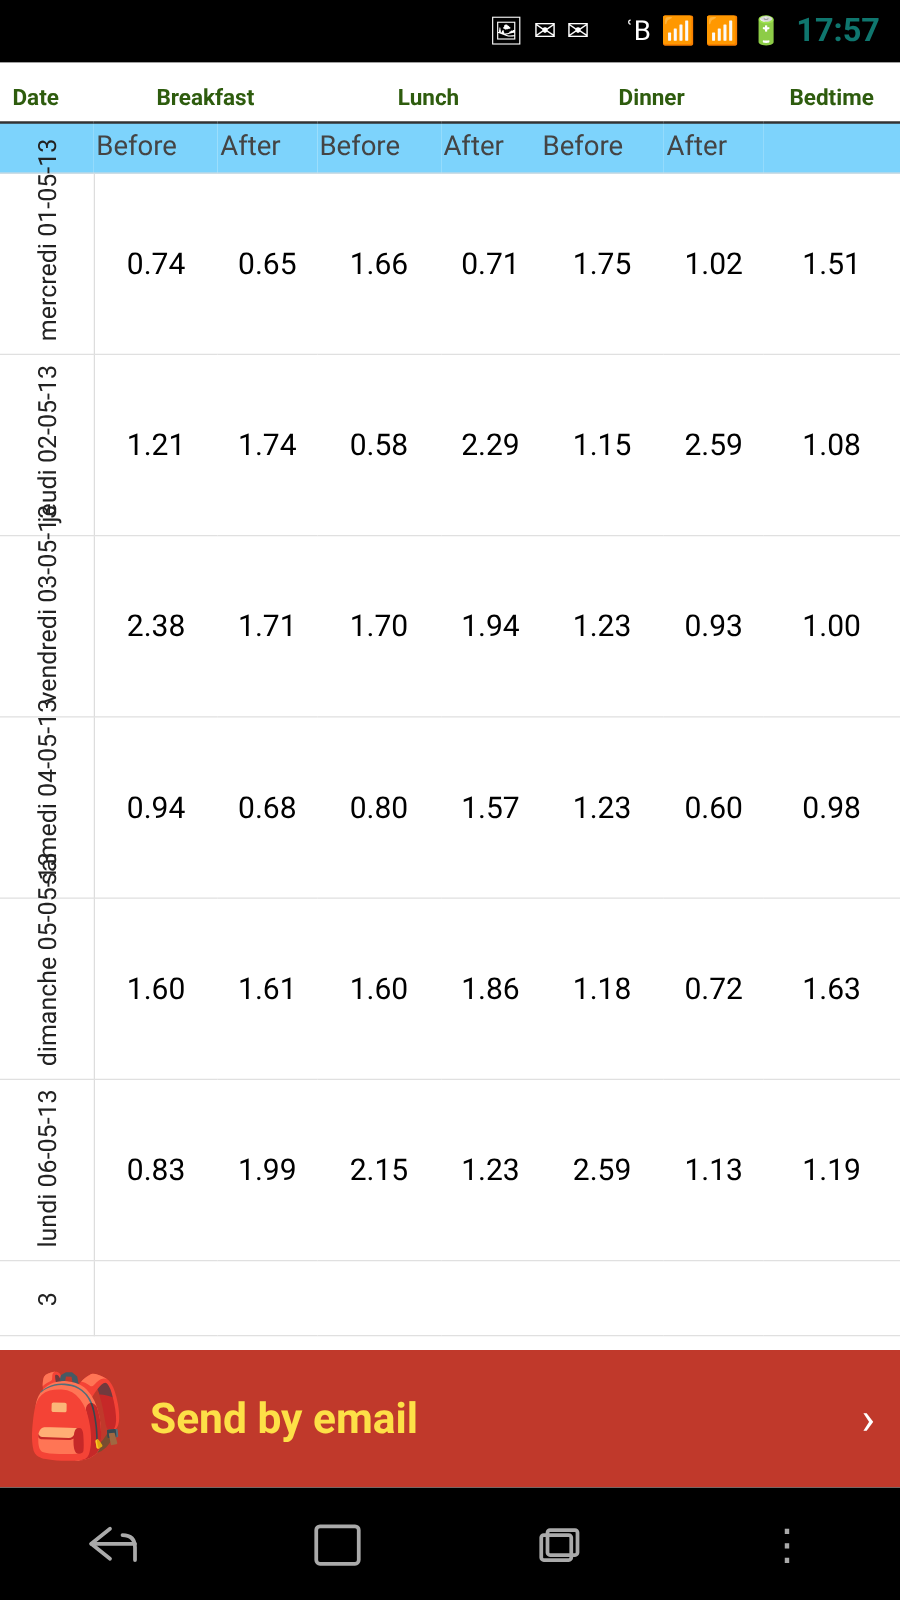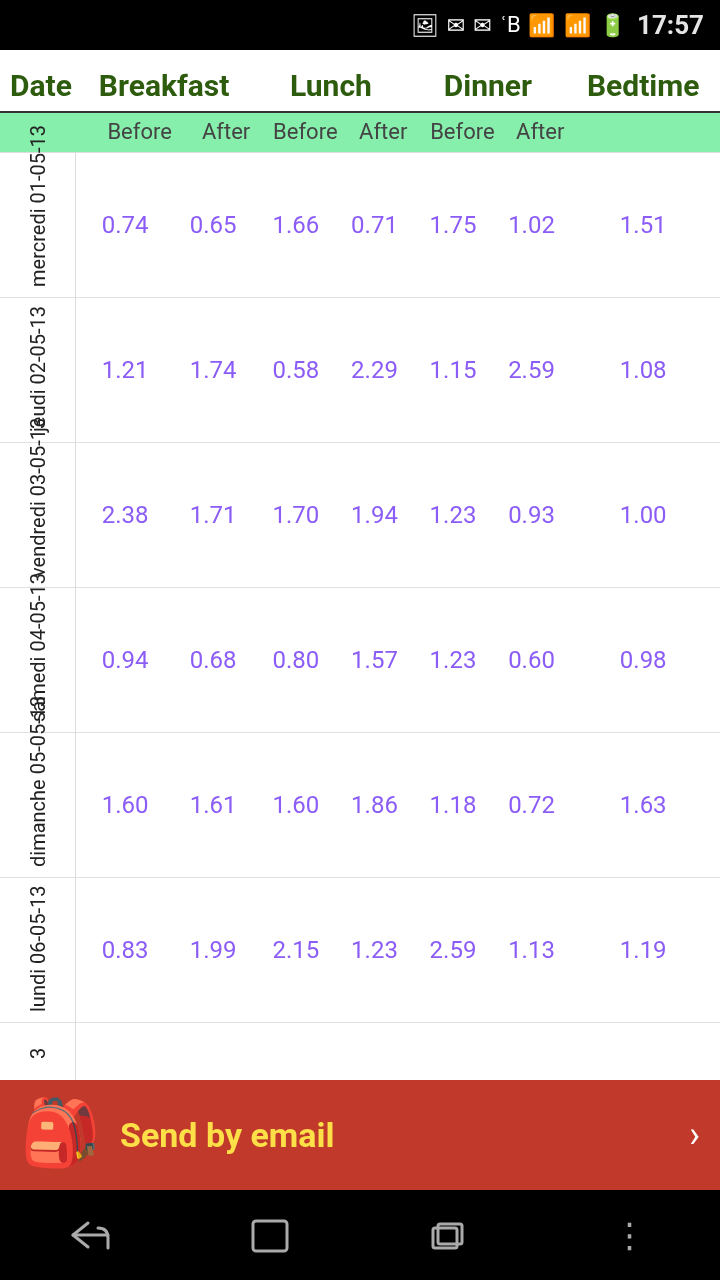--- a/index.html
+++ b/index.html
@@ -26,21 +26,21 @@
       flex-shrink: 0;
     }
     .status-icons {
       display: flex;
       align-items: center;
       gap: 8px;
       color: #fff;
       font-size: 20px;
     }
     .status-time {
-      color: #e5e5e5;
+      color: #0f766e;
       font-size: 26px;
       font-weight: bold;
     }
 
     
     .main {
       flex: 1;
       display: flex;
       flex-direction: column;
       overflow: hidden;
@@ -56,48 +56,48 @@
     table {
       width: 100%;
       border-collapse: collapse;
     }
 
     
     .header-row-1 th {
       background: #fff;
       color: #2e5c0e;
       font-weight: bold;
-      font-size: 30px;
+      font-size: 18px;
       padding: 18px 4px 8px;
       text-align: center;
       border-bottom: 2px solid #333;
     }
     .header-row-1 th:first-child {
       text-align: left;
       padding-left: 10px;
     }
 
     .header-row-2 td {
-      text-align: right;
+      text-align: left;
       font-size: 22px;
       color: #444;
       padding: 6px 2px 8px;
-      background: #86efac;
+      background: #7dd3fc;
       border-bottom: 1px solid #ddd;
       margin-top: 24px;
     }
     .header-row-2 td:first-child {
       
     }
 
     
     .data-row td {
       text-align: center;
       font-size: 24px;
-      color: #8b5cf6;
+      color: #000000;
       padding: 0 4px;
       height: 145px;
       vertical-align: middle;
       border-bottom: 1px solid #e0e0e0;
     }
     .data-row td:first-child {
       
       writing-mode: vertical-rl;
       text-orientation: mixed;
       transform: rotate(180deg);
@@ -166,21 +166,21 @@
     }
   </style>
 </head>
 <body>
 
 <div class="status-bar">
   <div class="status-icons">
     <span style="font-size:22px;">🖼</span>
     <span style="font-size:22px;">✉</span>
     <span style="font-size:22px;">✉</span>
-    <span style="font-size:22px; color:#fff;">ʿB</span>
+    <span style="font-size:22px; color:#fff;margin-left:20px;">ʿB</span>
     <span style="font-size:22px;">📶</span>
     <span style="font-size:22px;">📶</span>
     <span style="font-size:22px;">🔋</span>
   </div>
   <div class="status-time">17:57</div>
 </div>
 
 <div class="main">
   <div class="data-table">
     <table>

